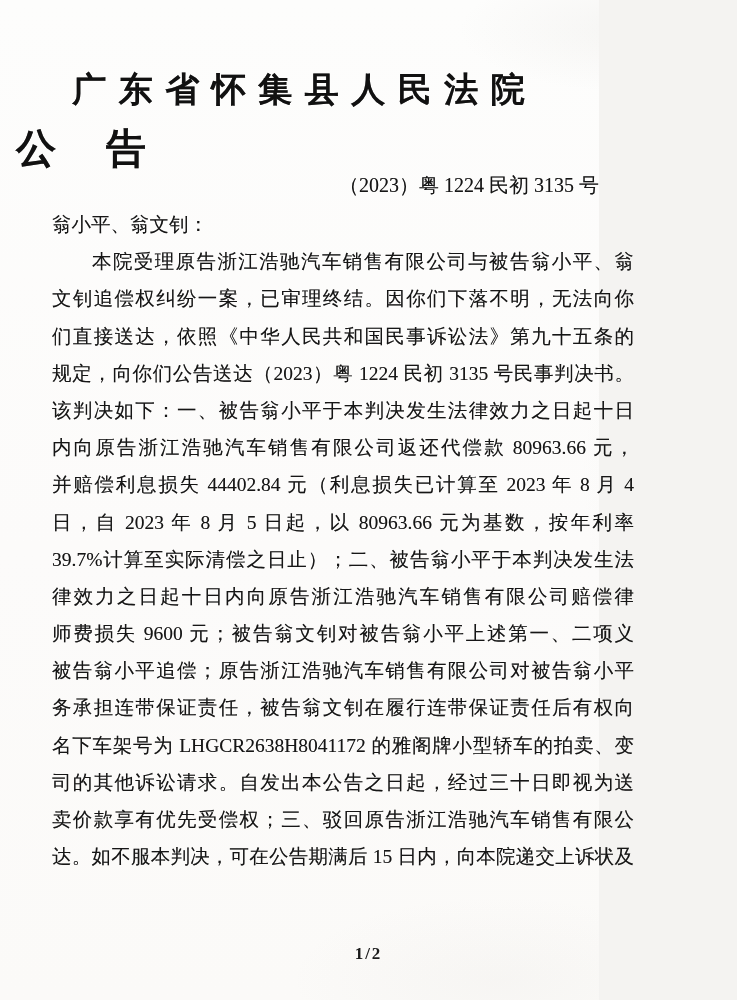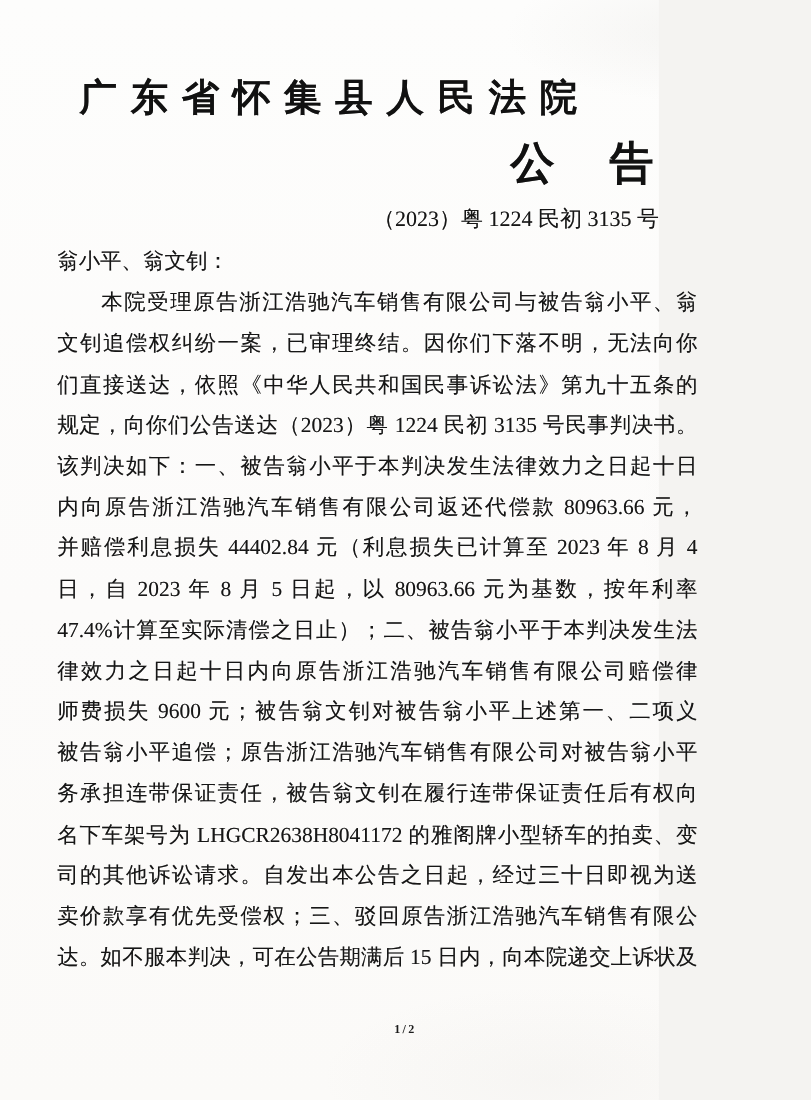--- a/index.html
+++ b/index.html
@@ -34,30 +34,30 @@
     font-weight: bold;
     color: #111;
     letter-spacing: 2px;
     white-space: nowrap;
     text-shadow: 0 0 0.5px rgba(0,0,0,0.55);
   }
   .doc-title {
     margin-top: 16px;
     height: 46px;
     line-height: 46px;
-    text-align: right;
+    text-align: left;
     font-size: 40px;
     font-weight: bold;
     color: #111;
     letter-spacing: 5px;
     white-space: nowrap;
     text-shadow: 0 0 0.5px rgba(0,0,0,0.55);
+    margin-left: 16px;
   }
   .case-number {
-    margin-top: 14px;
     height: 26px;
     line-height: 26px;
     text-align: right;
     font-size: 20px;
     color: #161616;
     white-space: nowrap;
     text-shadow: 0 0 0.4px rgba(0,0,0,0.4);
   }
   .doc-body {
     margin-top: 8px;
@@ -82,24 +82,24 @@
     text-align-last: justify;
     text-justify: distribute;
     overflow: visible;
   }
   .body-line.first-line {
     padding-left: 40px;
   }
   .page-number {
     position: absolute;
     left: 0;
-    bottom: 58px;
+    bottom: 36px;
     width: 737px;
     text-align: center;
-    font-size: 11px;
+    font-size: 17px;
     font-weight: bold;
     letter-spacing: 2px;
     color: #1b1b1b;
   }
 </style>
 </head>
 <body>
 
 <div class="page">
 
@@ -113,21 +113,21 @@
     <div class="salutation">翁小平、翁文钊：</div>
 
     <div class="body-line first-line">本院受理原告浙江浩驰汽车销售有限公司与被告翁小平、翁</div>
     <div class="body-line">文钊追偿权纠纷一案，已审理终结。因你们下落不明，无法向你</div>
     <div class="body-line">们直接送达，依照《中华人民共和国民事诉讼法》第九十五条的</div>
     <div class="body-line">规定，向你们公告送达（2023）粤 1224 民初 3135 号民事判决书。</div>
     <div class="body-line">该判决如下：一、被告翁小平于本判决发生法律效力之日起十日</div>
     <div class="body-line">内向原告浙江浩驰汽车销售有限公司返还代偿款 80963.66 元，</div>
     <div class="body-line">并赔偿利息损失 44402.84 元（利息损失已计算至 2023 年 8 月 4</div>
     <div class="body-line">日，自 2023 年 8 月 5 日起，以 80963.66 元为基数，按年利率</div>
-    <div class="body-line">47.4%计算至实际清偿之日止）；二、被告翁小平于本判决发生法</div>
+    <div class="body-line">39.7%计算至实际清偿之日止）；二、被告翁小平于本判决发生法</div>
     <div class="body-line">律效力之日起十日内向原告浙江浩驰汽车销售有限公司赔偿律</div>
     <div class="body-line">师费损失 9600 元；被告翁文钊对被告翁小平上述第一、二项义</div>
     <div class="body-line">被告翁小平追偿；原告浙江浩驰汽车销售有限公司对被告翁小平</div>
     <div class="body-line">务承担连带保证责任，被告翁文钊在履行连带保证责任后有权向</div>
     <div class="body-line">名下车架号为 LHGCR2638H8041172 的雅阁牌小型轿车的拍卖、变</div>
     <div class="body-line">司的其他诉讼请求。自发出本公告之日起，经过三十日即视为送</div>
     <div class="body-line">卖价款享有优先受偿权；三、驳回原告浙江浩驰汽车销售有限公</div>
     <div class="body-line">达。如不服本判决，可在公告期满后 15 日内，向本院递交上诉状及</div>
   </div>
 

